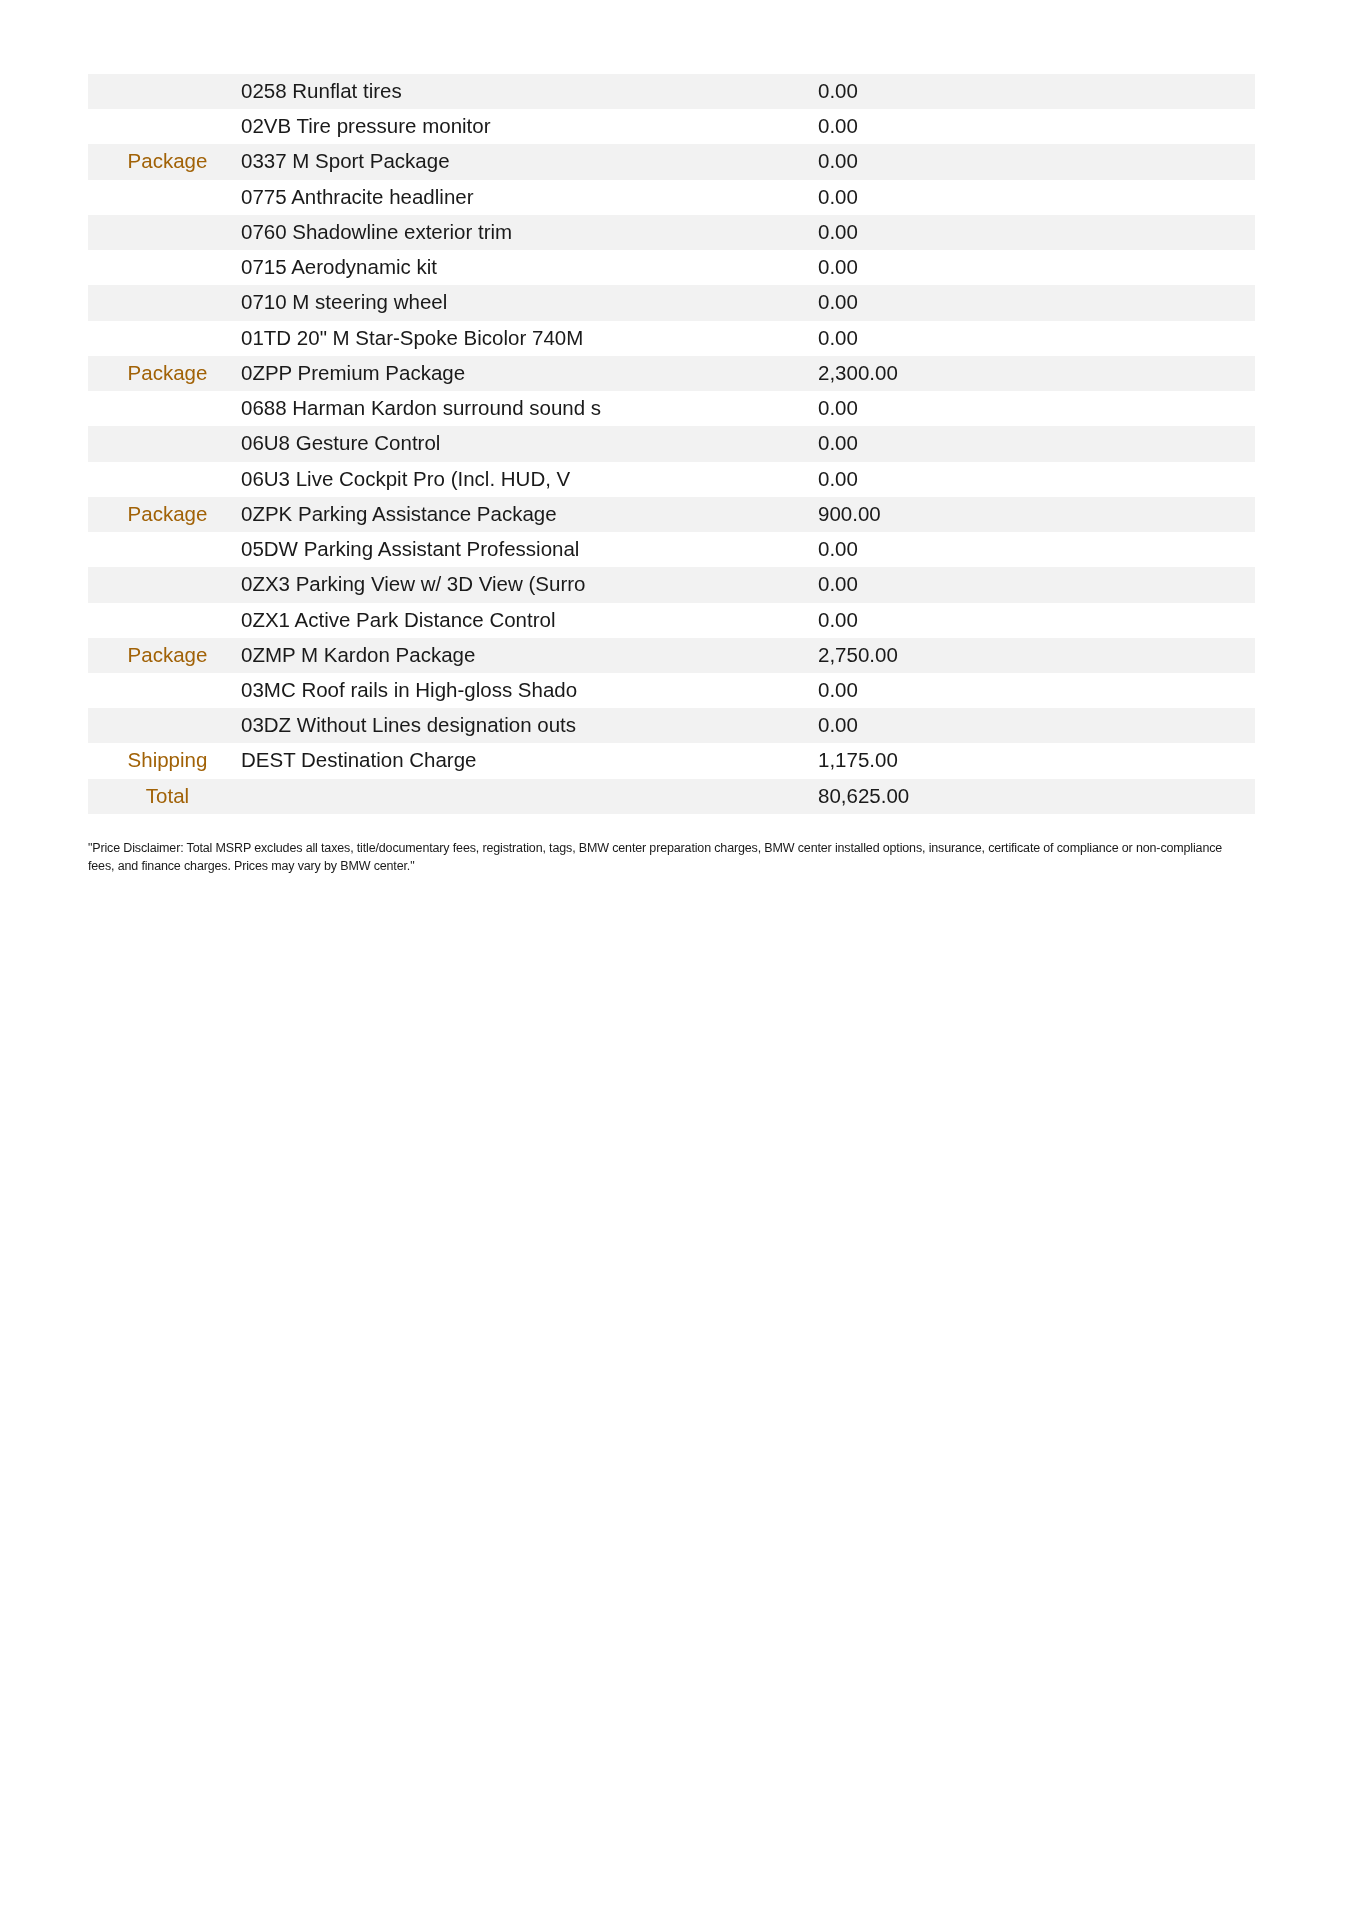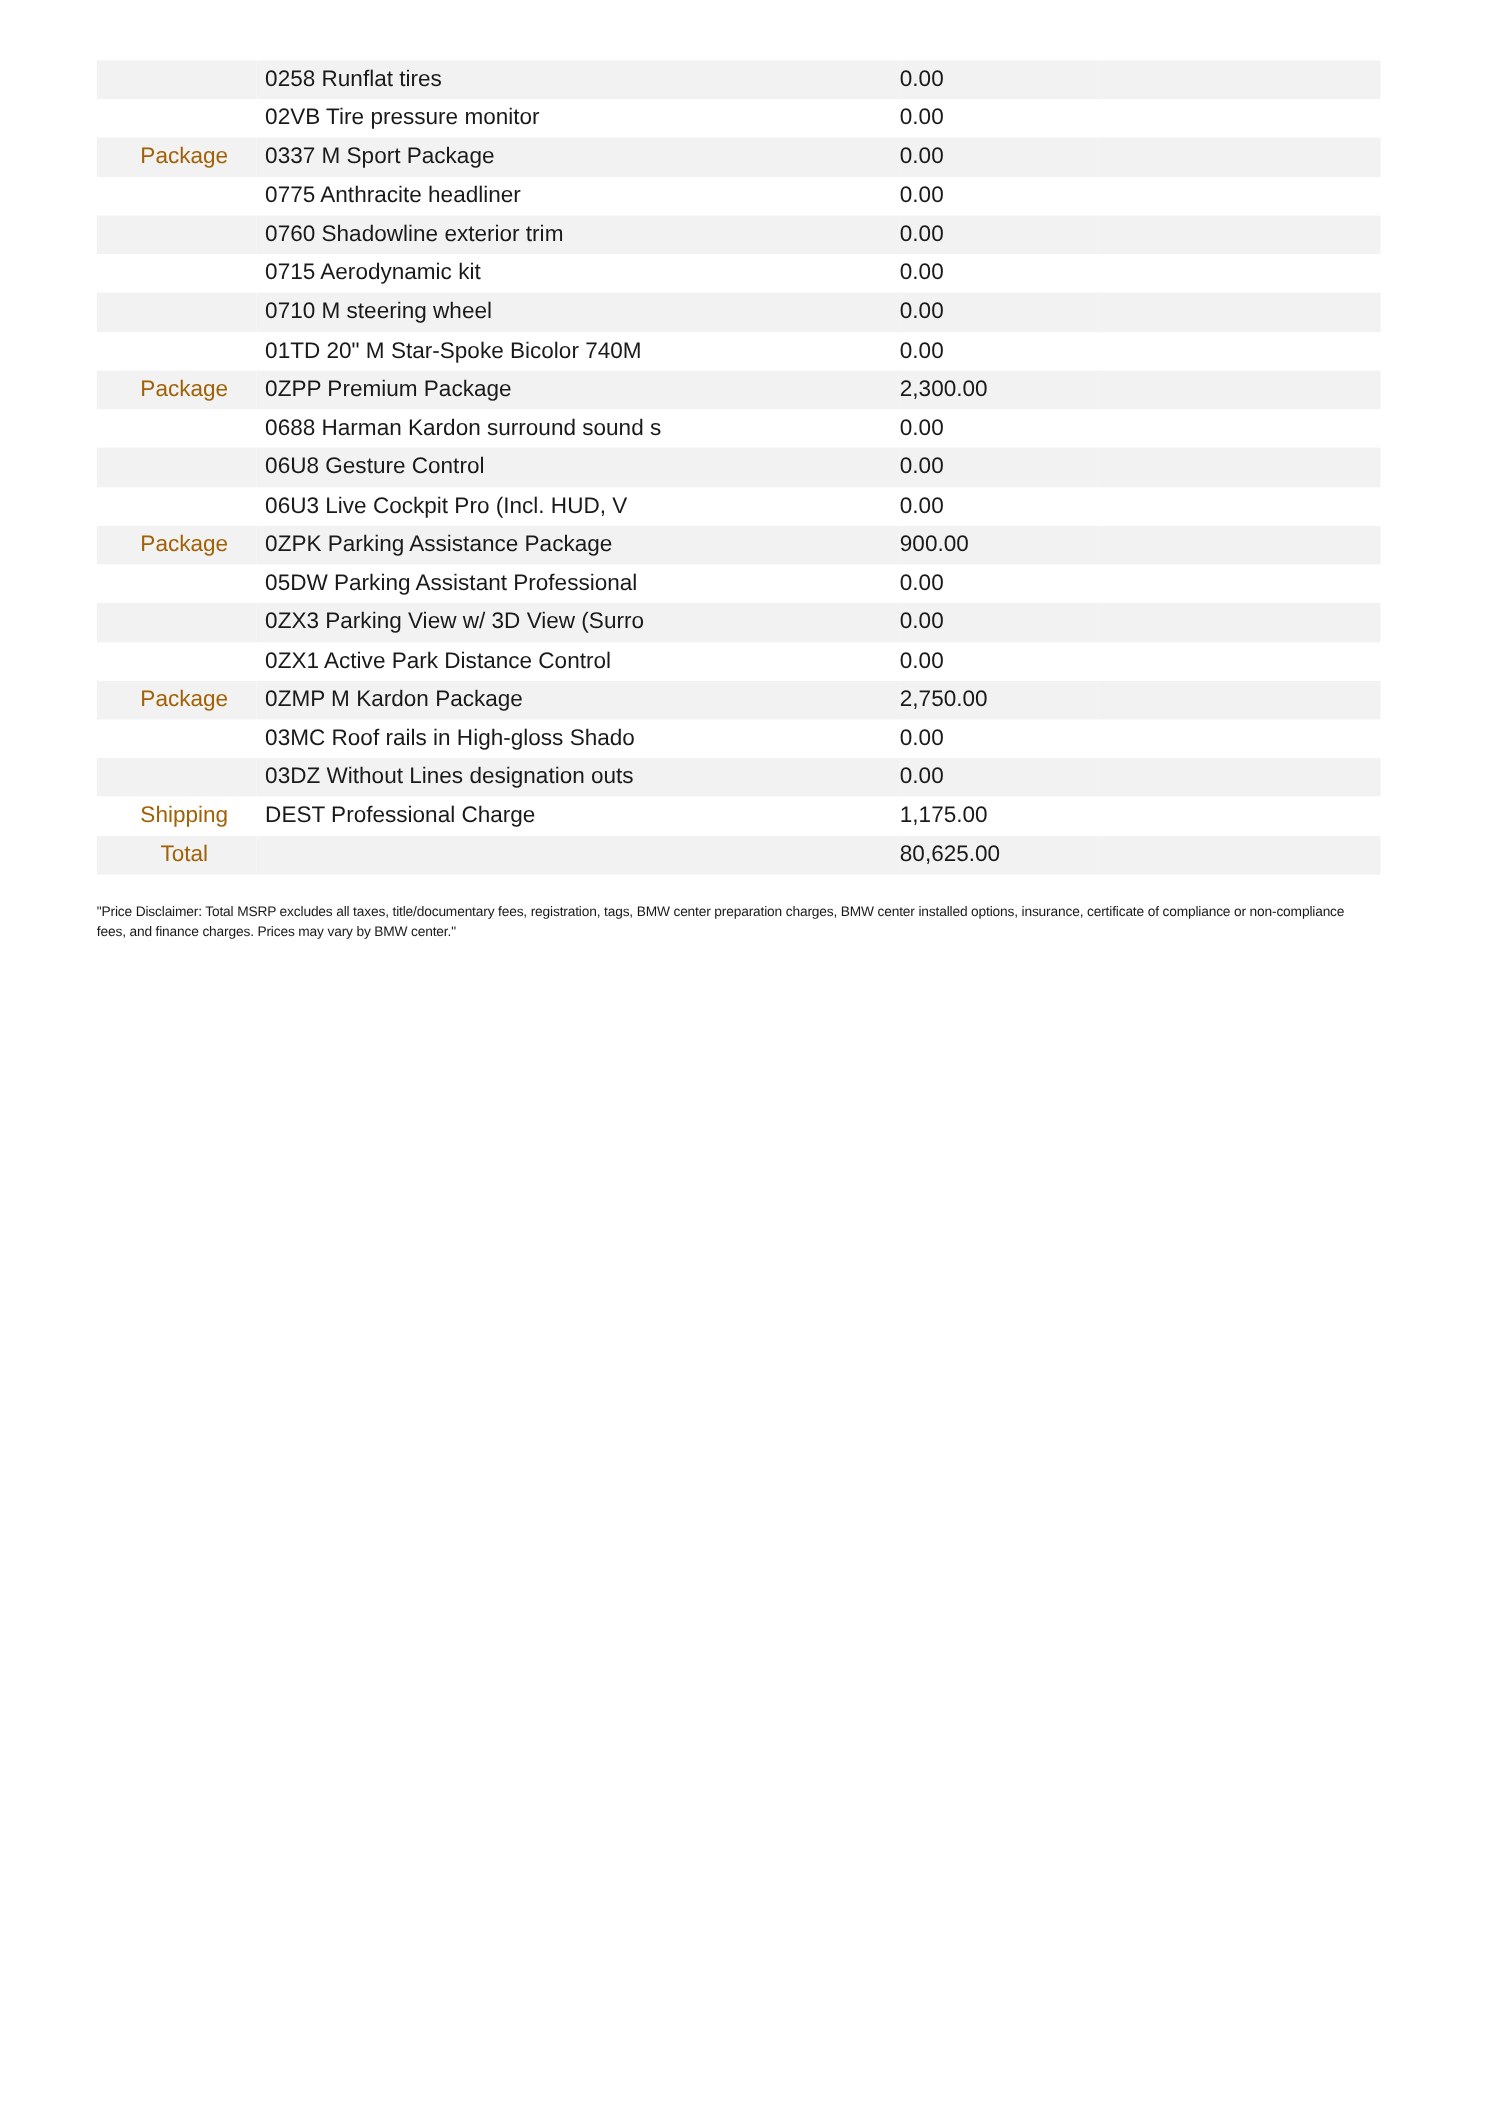--- a/index.html
+++ b/index.html
@@ -12,21 +12,21 @@
     height: 1920px;
     font-family: "Liberation Sans", sans-serif;
     color: #1a1a1a;
     -webkit-font-smoothing: antialiased;
   }
   .page {
     position: relative;
     width: 1357px;
     height: 1920px;
     box-sizing: border-box;
-    padding: 55px 0 0 0;
+    padding: 74px 0 0 0;
   }
   .pricing-table {
     width: 1167px;
     margin: 0 0 0 88px;
     border-collapse: collapse;
     table-layout: fixed;
   }
   .pricing-table col.c-type { width: 145px; }
   .pricing-table col.c-desc { width: 585px; }
   .pricing-table col.c-amount { width: 180px; }
@@ -189,21 +189,21 @@
           <td class="pad"></td>
         </tr>
         <tr class="alt">
           <td class="type"></td>
           <td class="desc">03DZ Without Lines designation outs</td>
           <td class="amount">0.00</td>
           <td class="pad"></td>
         </tr>
         <tr>
           <td class="type">Shipping</td>
-          <td class="desc">DEST Professional Charge</td>
+          <td class="desc">DEST Destination Charge</td>
           <td class="amount">1,175.00</td>
           <td class="pad"></td>
         </tr>
         <tr class="alt">
           <td class="type">Total</td>
           <td class="desc"></td>
           <td class="amount">80,625.00</td>
           <td class="pad"></td>
         </tr>
       </tbody>

